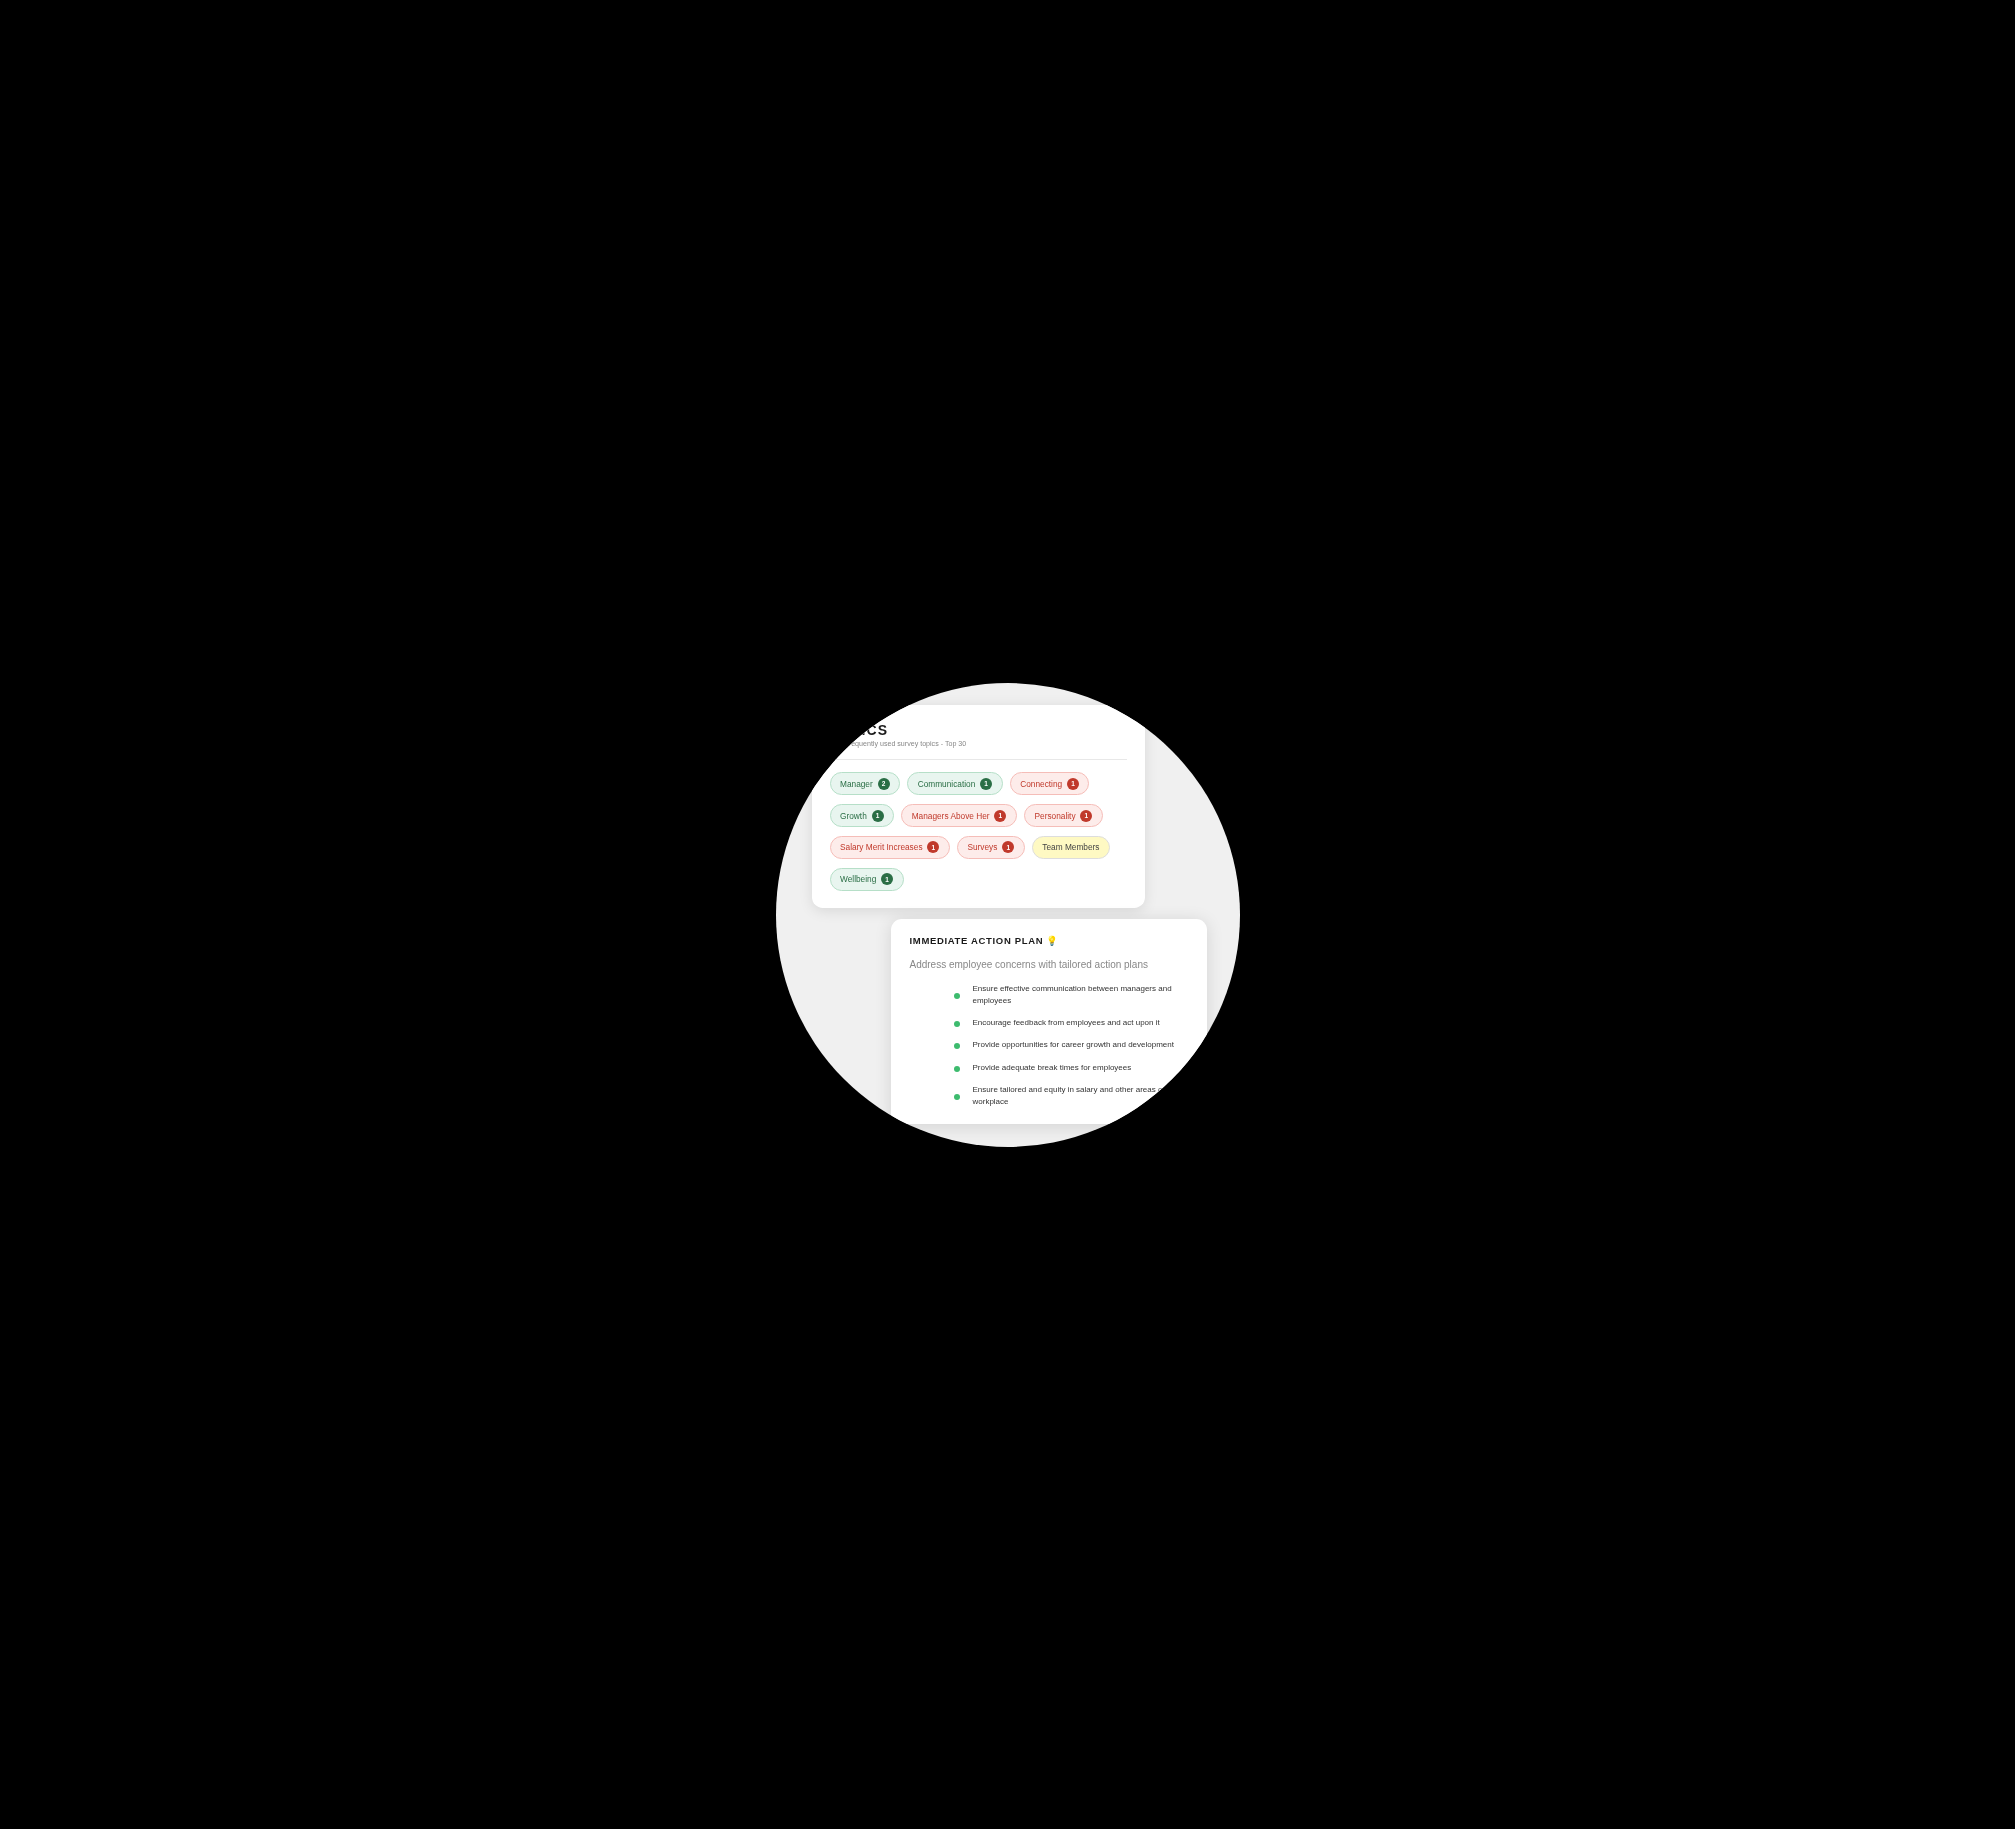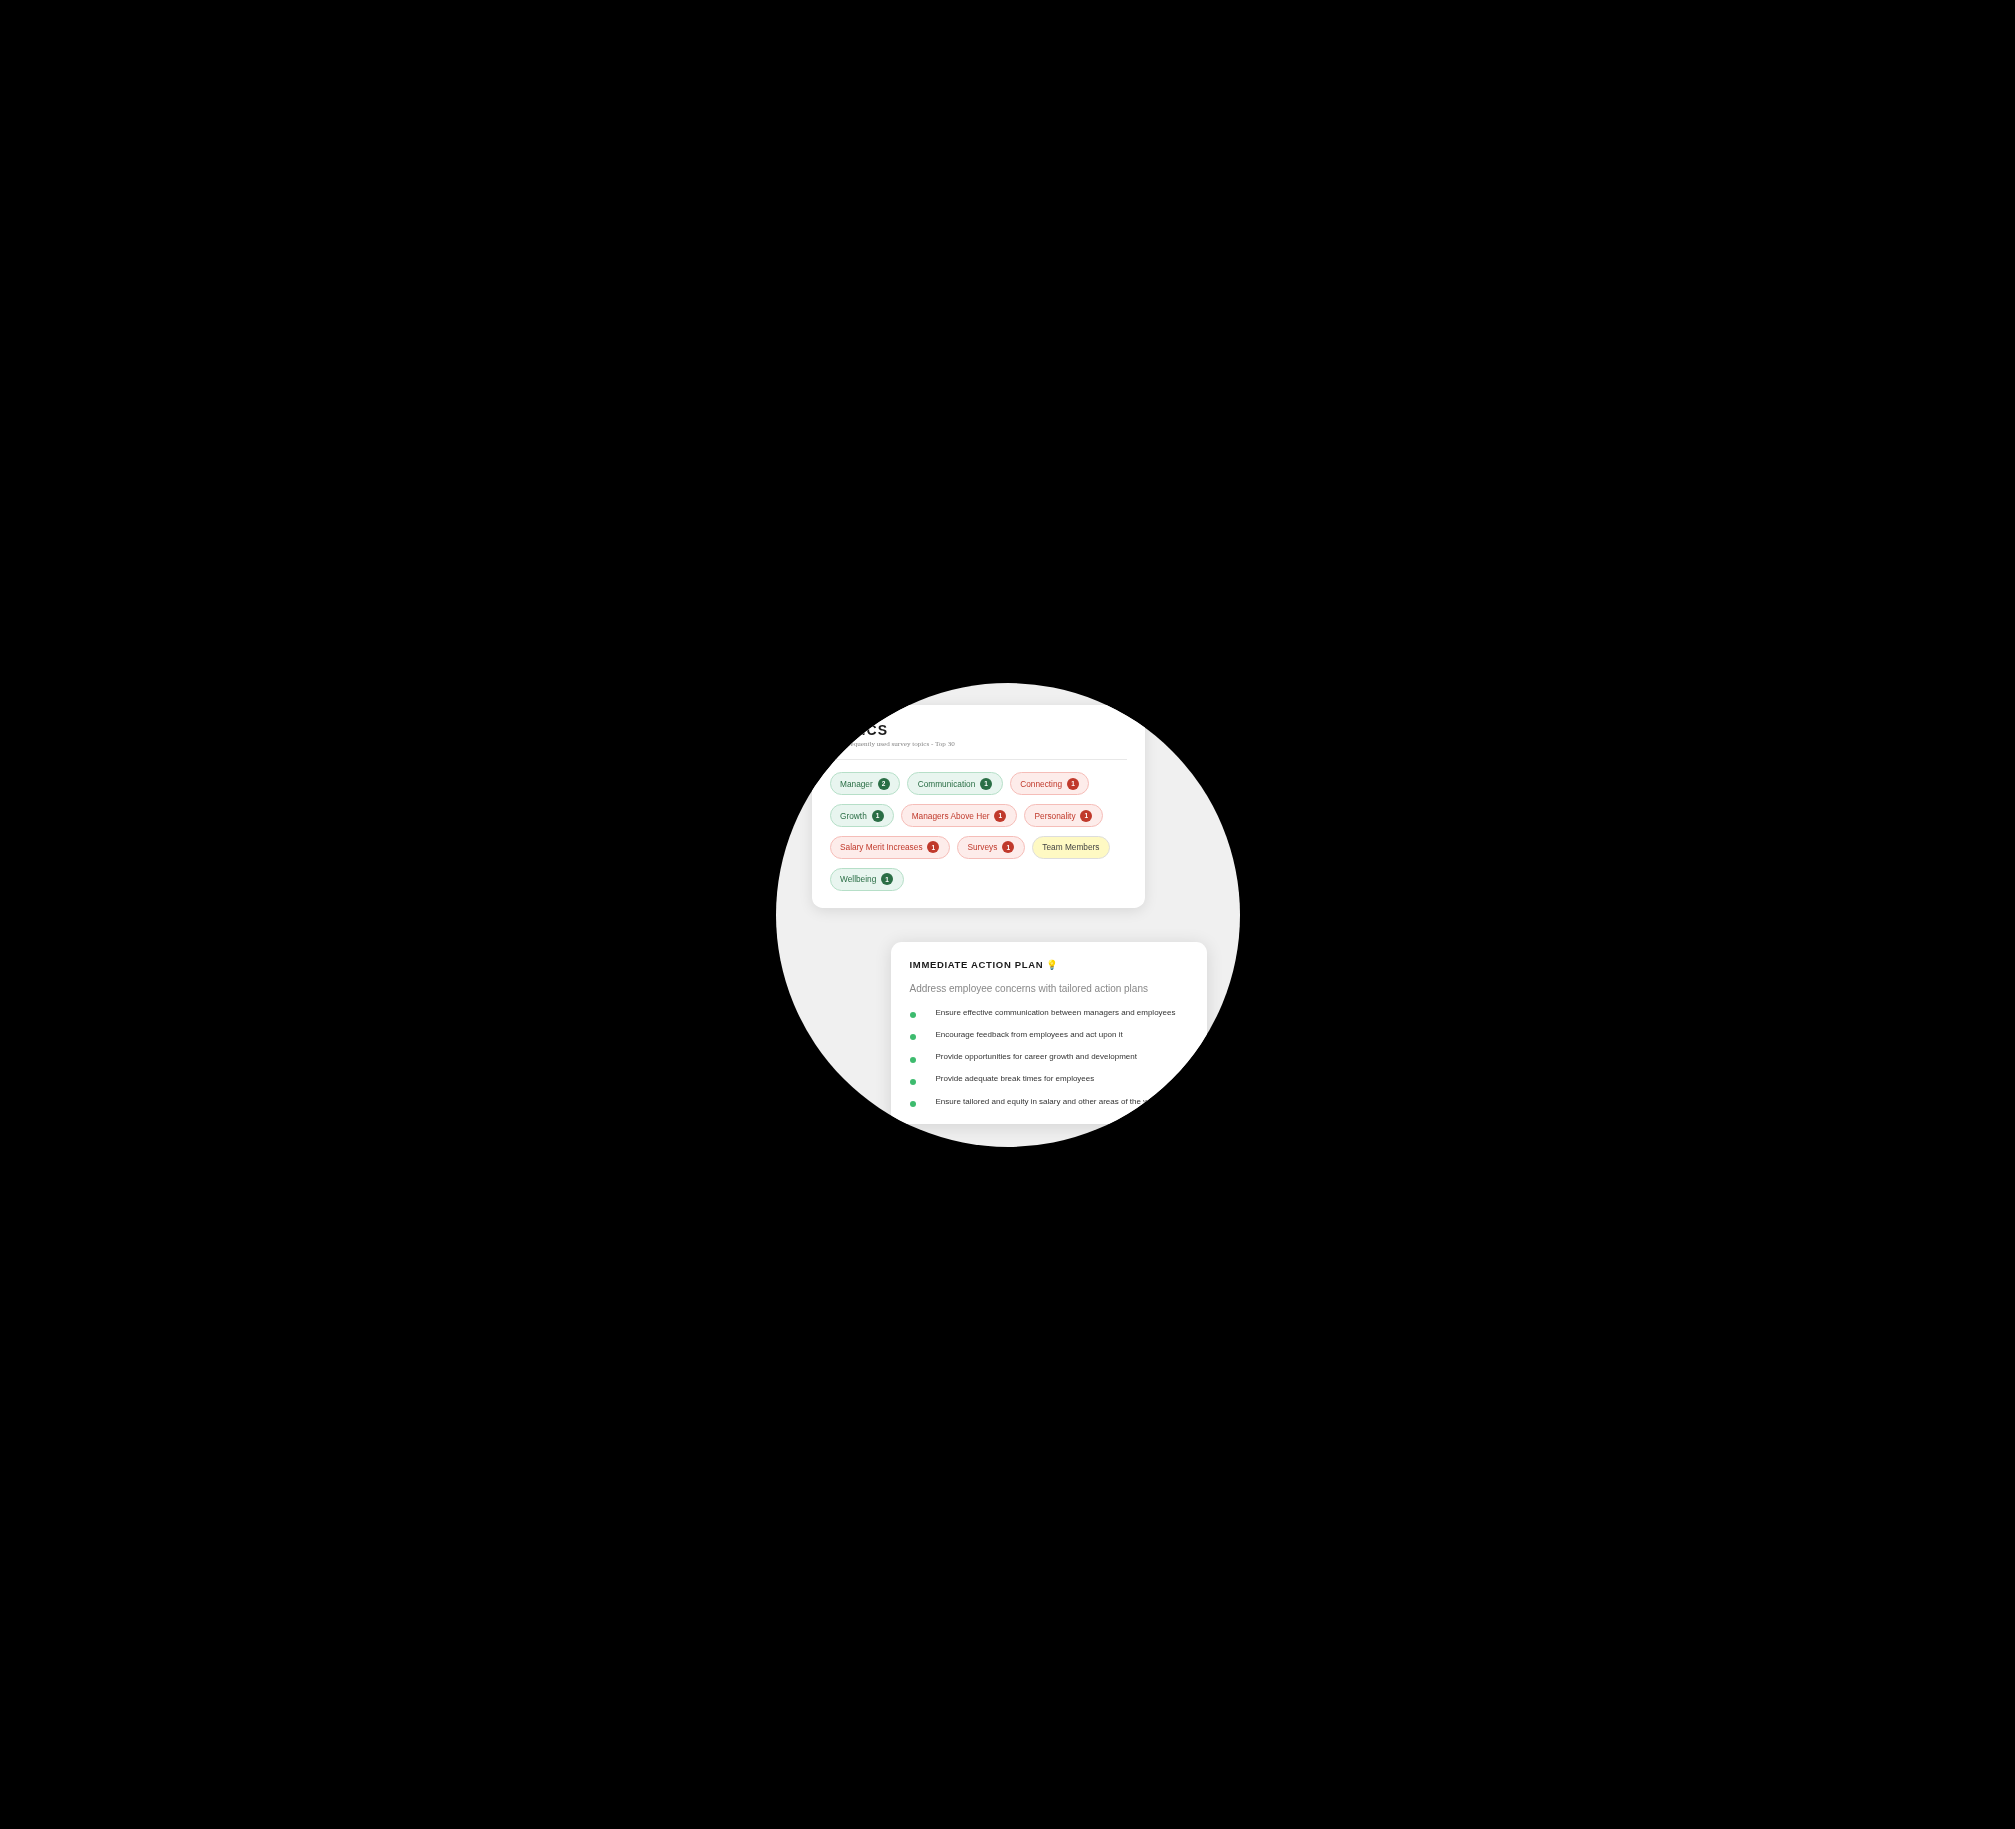--- a/index.html
+++ b/index.html
@@ -43,21 +43,20 @@
       font-weight: 800;
       letter-spacing: 0.08em;
       color: #1a1a1a;
       margin-bottom: 2.4px;
     }
 
     .card-subtitle {
       font-size: 7.1px;
       color: #888;
       margin-bottom: 10.7px;
-      font-family: Liberation Serif, serif;
     }
 
     .divider {
       border: none;
       border-top: 0.6px solid #e8e8e8;
       margin-bottom: 12px;
     }
 
     .topics-grid {
       display: flex;
@@ -156,22 +155,23 @@
     }
 
     .action-list {
       display: flex;
       flex-direction: column;
       gap: 10.7px;
     }
 
     .action-item {
       display: flex;
-      align-items: flex-end;
-      gap: 20px;
+      align-items: center;
+      gap: 13px;
+      margin-left: 44px;
     }
 
     .action-dot {
       width: 6px;
       height: 6px;
       border-radius: 50%;
       background: #3dbb6e;
       margin-top: 2.4px;
       flex-shrink: 0;
     }

